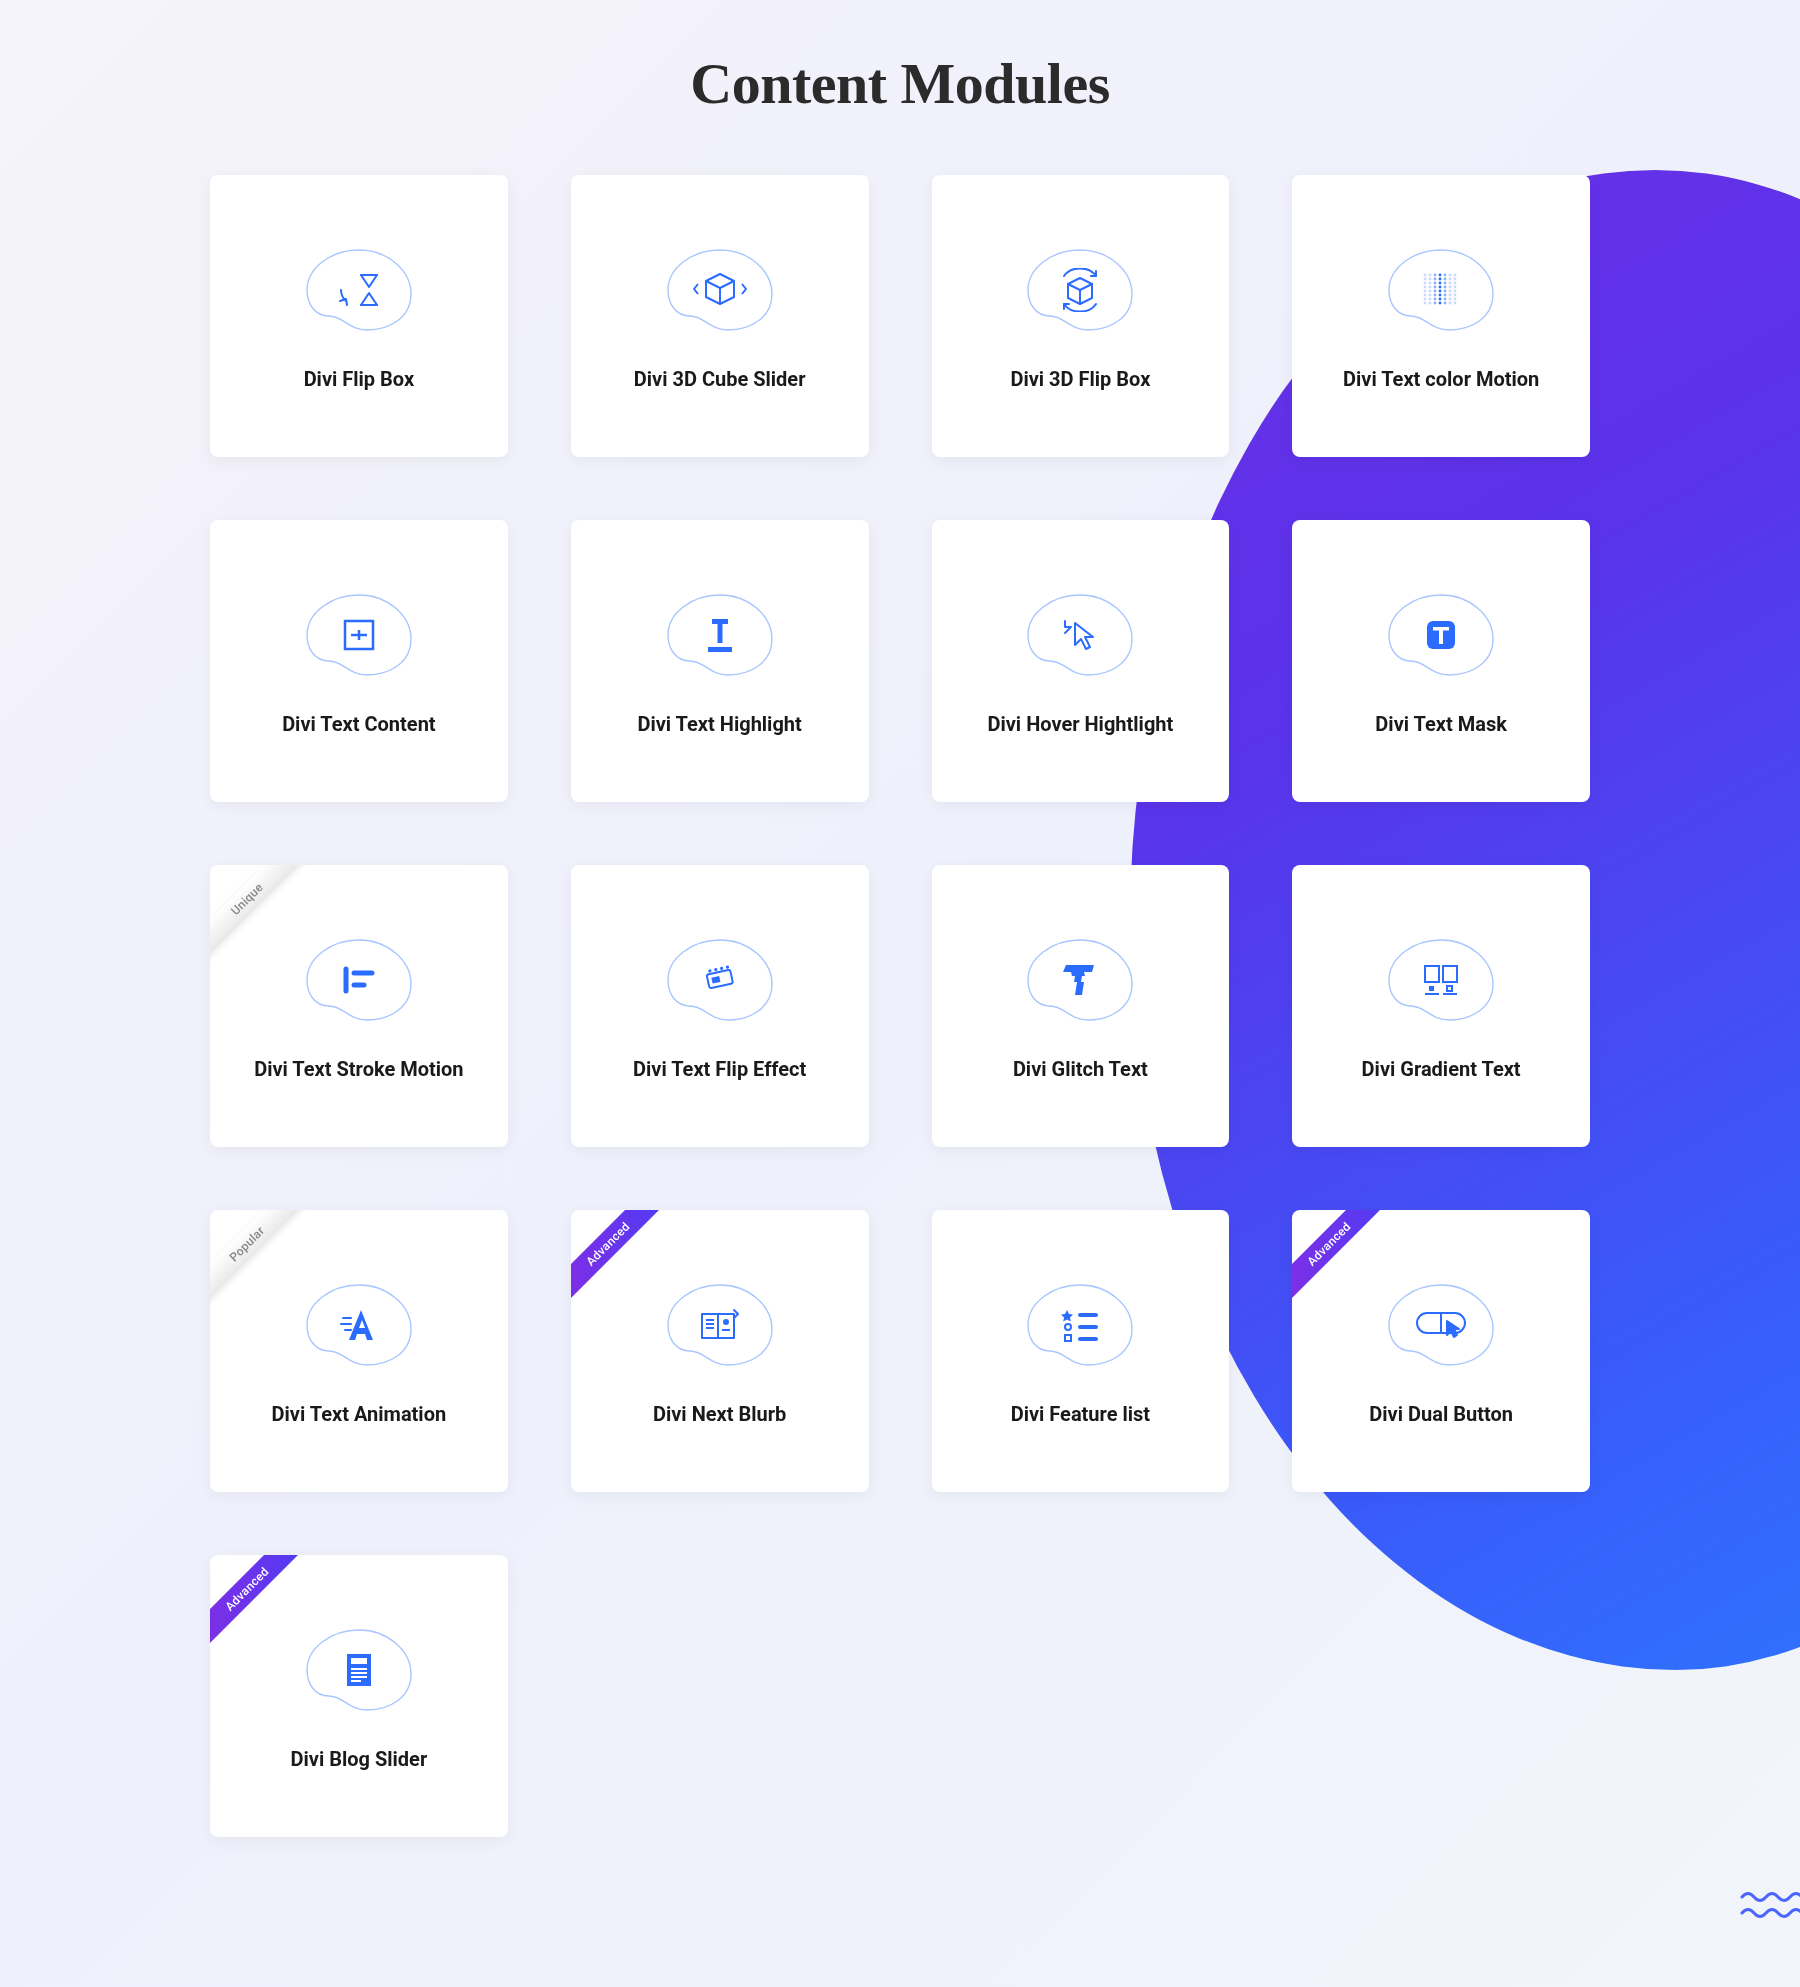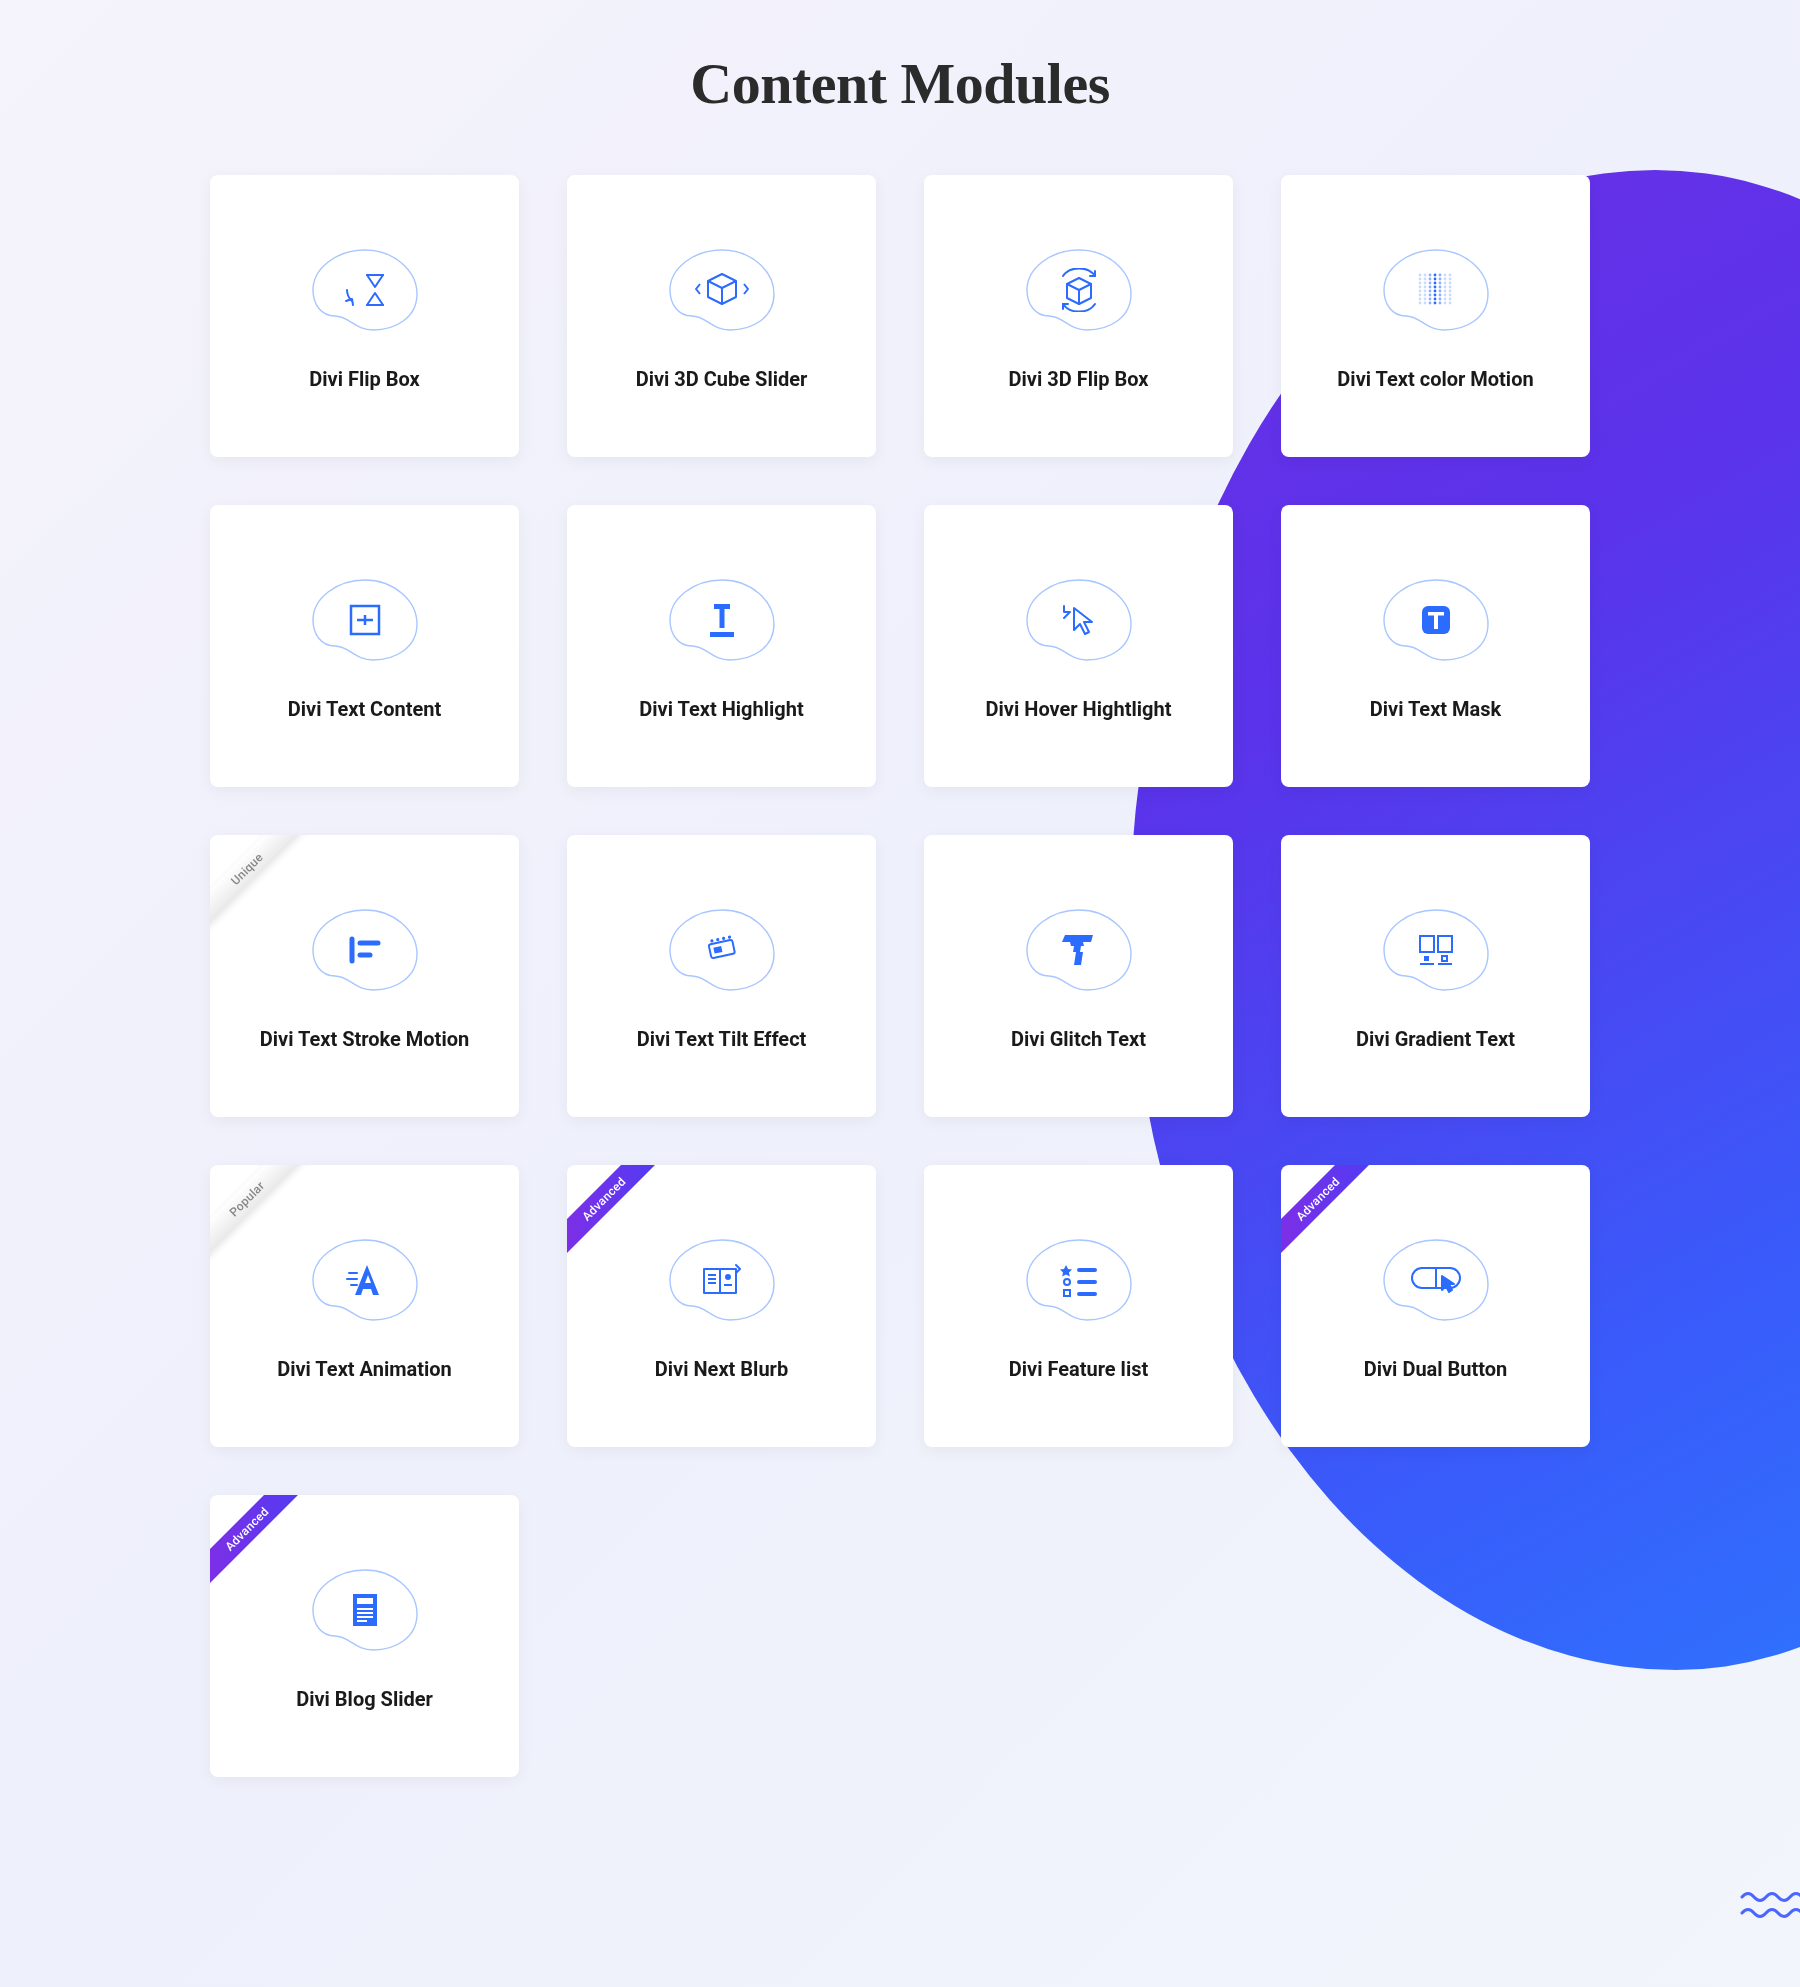--- a/index.html
+++ b/index.html
@@ -47,21 +47,21 @@
     margin-bottom: 14px;
   }
   .heading p {
     font-size: 19px;
     color: #6b6b6b;
     font-weight: 400;
   }
   .grid {
     display: grid;
     grid-template-columns: repeat(4, 1fr);
-    gap: 48px;
+    gap: 63px;
   }
   .card {
     background: #ffffff;
     border-radius: 8px;
     box-shadow: 0 4px 16px rgba(0,0,0,0.05);
     padding: 48px 20px 44px;
     display: flex;
     flex-direction: column;
     align-items: center;
     justify-content: center;
@@ -371,21 +371,21 @@
                 <rect x="10" y="10" width="24" height="14" rx="2" fill="none" stroke="#2b6cff" stroke-width="2"></rect>
                 <circle cx="14" cy="7" r="1.6"></circle>
                 <circle cx="20" cy="7" r="1.6"></circle>
                 <circle cx="26" cy="7" r="1.6"></circle>
                 <circle cx="32" cy="7" r="1.6"></circle>
                 <rect x="14" y="14" width="8" height="6" fill="#2b6cff"></rect>
               </g>
             </svg>
           </span>
     </div>
-    <div class="card-title">Divi Text Tilt Effect</div>
+    <div class="card-title">Divi Text Flip Effect</div>
   </div>
       <div class="card">
 
     <div class="icon-holder">
       <svg class="kidney" viewBox="0 0 120 92">
         <use href="#kidney-path" fill="none" stroke="#a8c6ff" stroke-width="1.4"></use>
       </svg>
       <span class="glyph">
             <svg width="34" height="38" viewBox="0 0 34 38">
               <g fill="#2b6cff">

